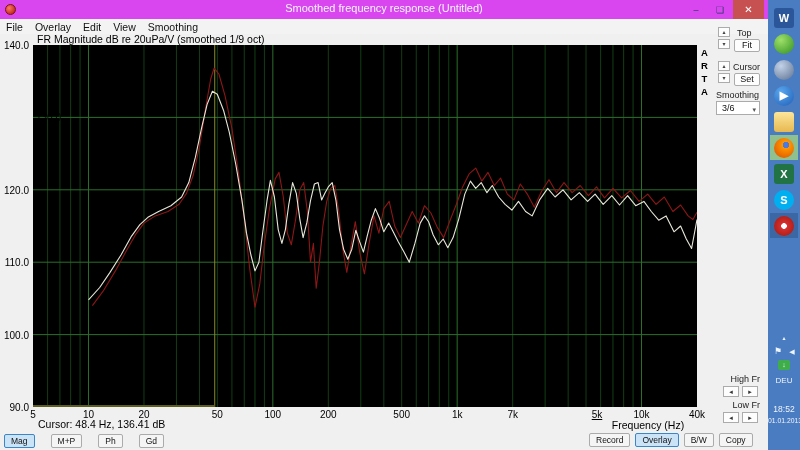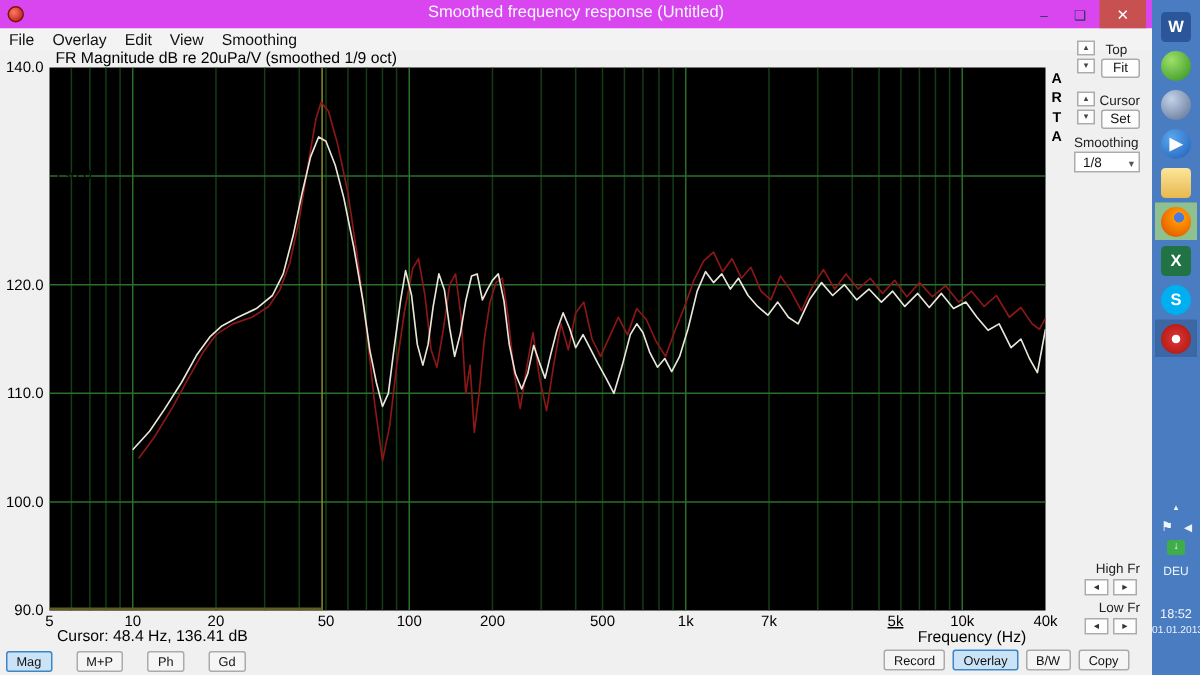--- a/index.html
+++ b/index.html
@@ -174,21 +174,21 @@
   <span class="spin" style="left:718px;top:39px;">▾</span>
   <span id="fit-btn" class="ctl-btn">Fit</span>
 
   <span class="spin" style="left:718px;top:61px;">▴</span>
   <span class="rp-label" style="left:733px;top:62px;">Cursor</span>
   <span class="spin" style="left:718px;top:73px;">▾</span>
   <span id="set-btn" class="ctl-btn">Set</span>
 
   <span class="rp-label" style="left:716px;top:90px;">Smoothing</span>
   <div id="smoothing-combo">
-    <span>1/8</span>
+    <span>3/6</span>
     <span id="combo-arrow">▾</span>
   </div>
 
   <span class="rp-label" style="left:716px;top:374px;width:44px;text-align:right;">High Fr</span>
   <span class="arrow-btn" style="left:723px;top:386px;">◂</span>
   <span class="arrow-btn" style="left:742px;top:386px;">▸</span>
   <span class="rp-label" style="left:716px;top:400px;width:44px;text-align:right;">Low Fr</span>
   <span class="arrow-btn" style="left:723px;top:412px;">◂</span>
   <span class="arrow-btn" style="left:742px;top:412px;">▸</span>
 

